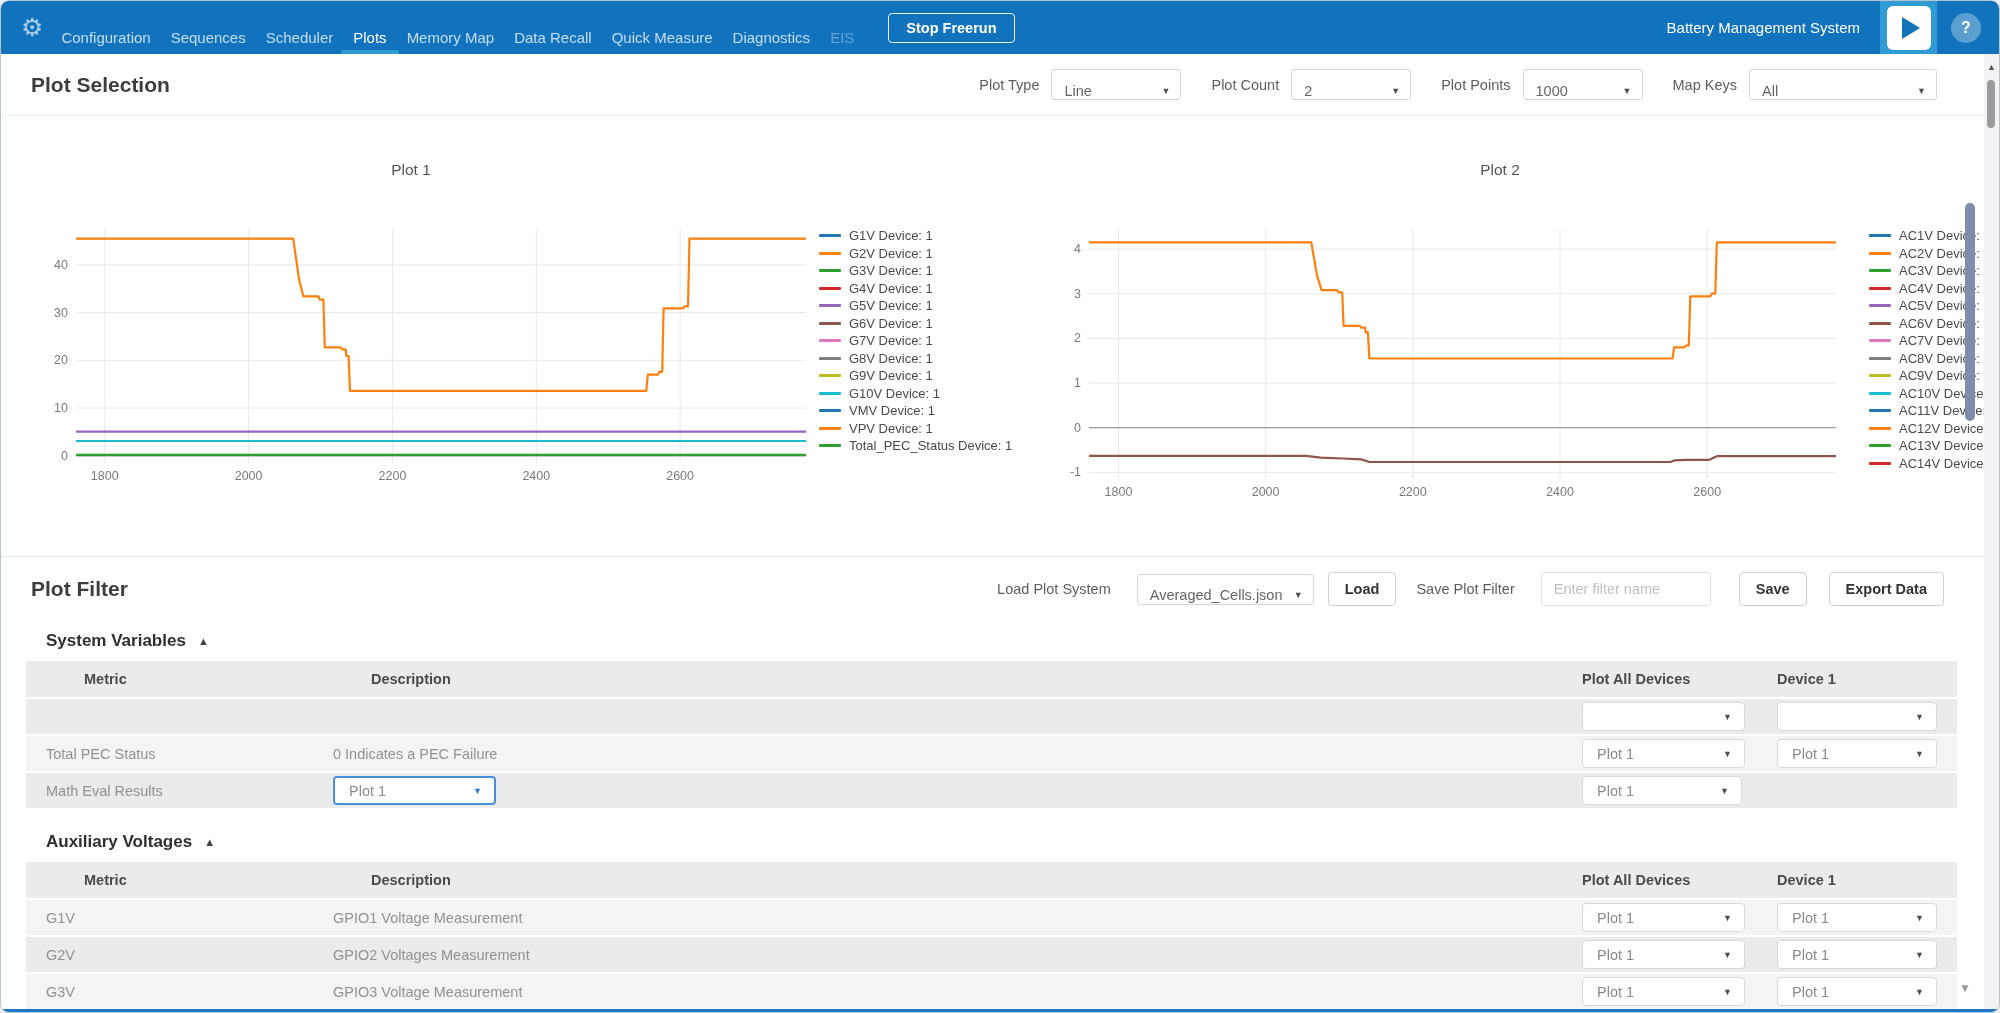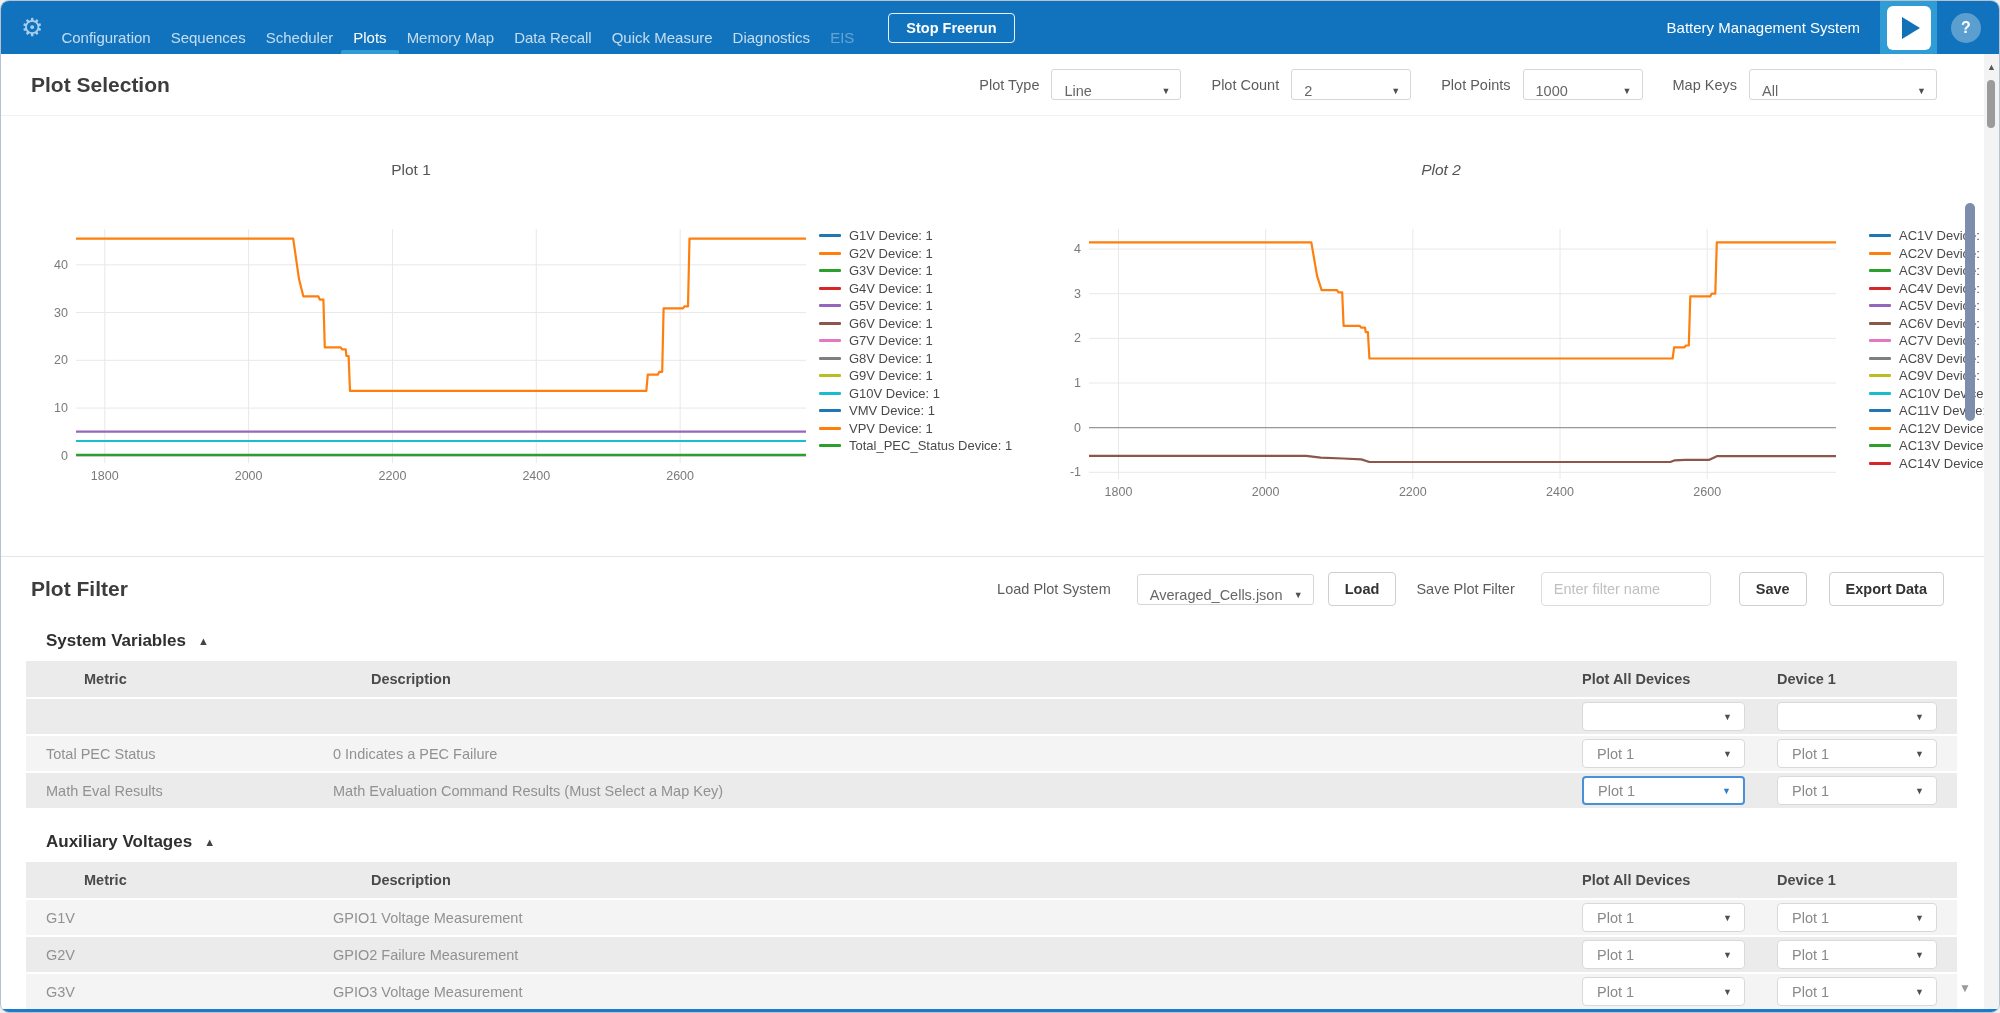--- a/index.html
+++ b/index.html
@@ -183,21 +183,21 @@
           <div class="select" style="width: 188px;">
             <span>All</span>
             <span class="dd-arrow">▼</span>
           </div>
         </div>
       </div>
   </div>
 
   <div class="plots-area">
     <div class="plot-title" style="left:45px;">Plot 1</div>
-    <div class="plot-title" style="left:1075px;font-style:italic;">Plot 2</div>
+    <div class="plot-title" style="left:1134px;">Plot 2</div>
     <svg id="chart0" class="plot-svg" style="left:30px;" width="790" height="300">
         <line x1="73.76847290640394" x2="73.76847290640394" y1="28" y2="262" stroke="#e8e8e8" stroke-width="1"></line>
         <line x1="217.61083743842363" x2="217.61083743842363" y1="28" y2="262" stroke="#e8e8e8" stroke-width="1"></line>
         <line x1="361.4532019704434" x2="361.4532019704434" y1="28" y2="262" stroke="#e8e8e8" stroke-width="1"></line>
         <line x1="505.29556650246303" x2="505.29556650246303" y1="28" y2="262" stroke="#e8e8e8" stroke-width="1"></line>
         <line x1="649.1379310344828" x2="649.1379310344828" y1="28" y2="262" stroke="#e8e8e8" stroke-width="1"></line>
         <line x1="45" x2="775" y1="254.83673469387756" y2="254.83673469387756" stroke="#e8e8e8" stroke-width="1"></line>
         <line x1="45" x2="775" y1="207.0816326530612" y2="207.0816326530612" stroke="#e8e8e8" stroke-width="1"></line>
         <line x1="45" x2="775" y1="159.32653061224488" y2="159.32653061224488" stroke="#e8e8e8" stroke-width="1"></line>
         <line x1="45" x2="775" y1="111.57142857142856" y2="111.57142857142856" stroke="#e8e8e8" stroke-width="1"></line>
@@ -416,21 +416,20 @@
             </div>
             <div>
               <div class="cell-dd dev">
                 <span>Plot 1</span>
                 <span class="dd-arrow">▼</span>
               </div>
             </div>
           </div>
           <div class="t-row">
             <div class="c-metric">Math Eval Results</div>
-            <div class="c-desc">Math Evaluation Command Results (Must Select a Map Key)</div>
             <div>
               <div class="cell-dd focused">
                 <span>Plot 1</span>
                 <span class="dd-arrow">▼</span>
               </div>
             </div>
             <div>
               <div class="cell-dd dev">
                 <span>Plot 1</span>
                 <span class="dd-arrow">▼</span>
@@ -462,21 +461,21 @@
             </div>
             <div>
               <div class="cell-dd dev">
                 <span>Plot 1</span>
                 <span class="dd-arrow">▼</span>
               </div>
             </div>
           </div>
           <div class="t-row">
             <div class="c-metric">G2V</div>
-            <div class="c-desc">GPIO2 Failure Measurement</div>
+            <div class="c-desc">GPIO2 Voltages Measurement</div>
             <div>
               <div class="cell-dd">
                 <span>Plot 1</span>
                 <span class="dd-arrow">▼</span>
               </div>
             </div>
             <div>
               <div class="cell-dd dev">
                 <span>Plot 1</span>
                 <span class="dd-arrow">▼</span>

